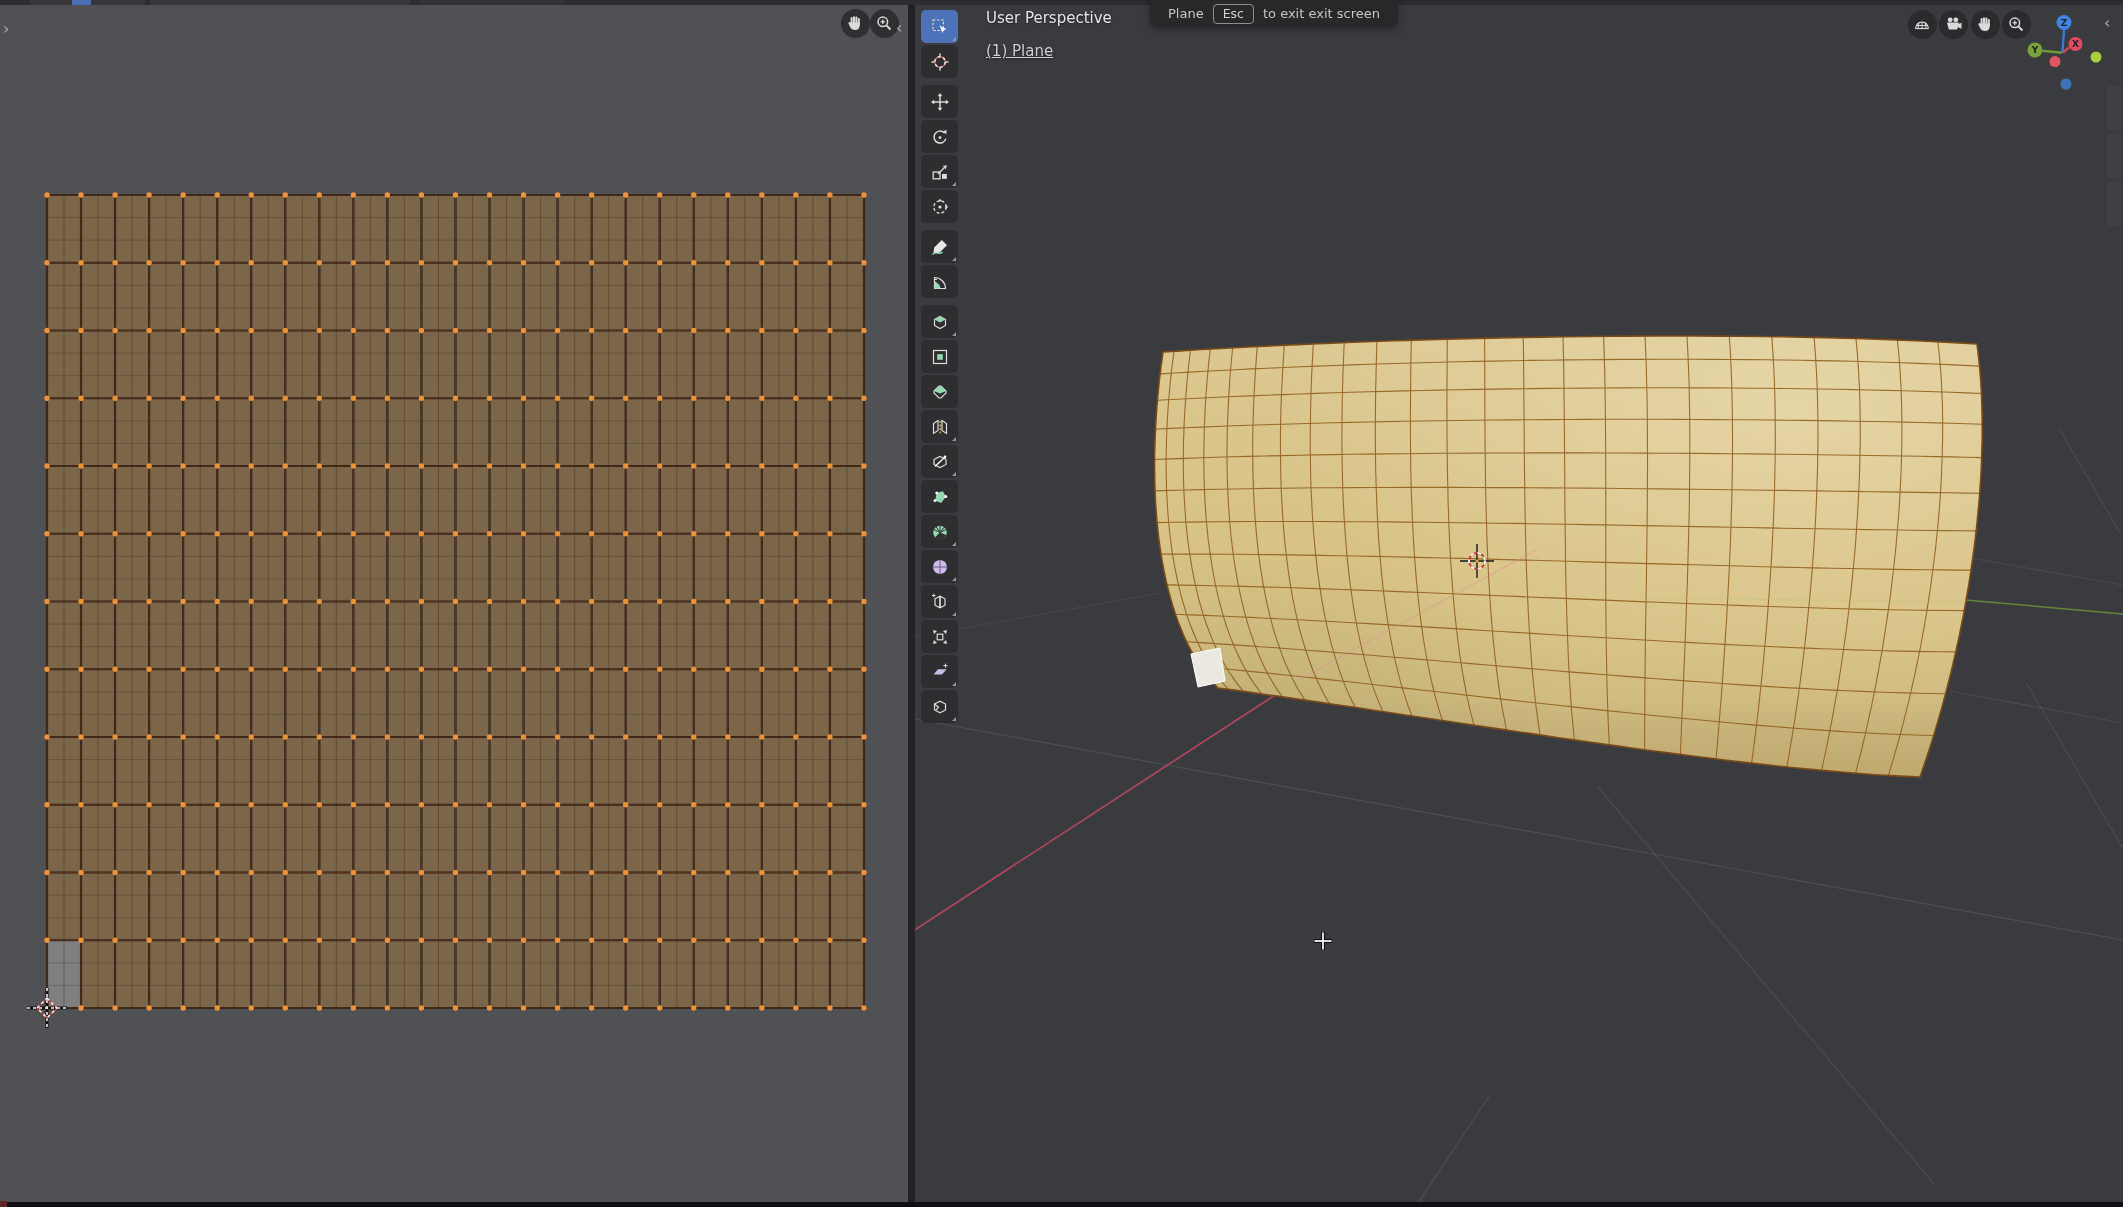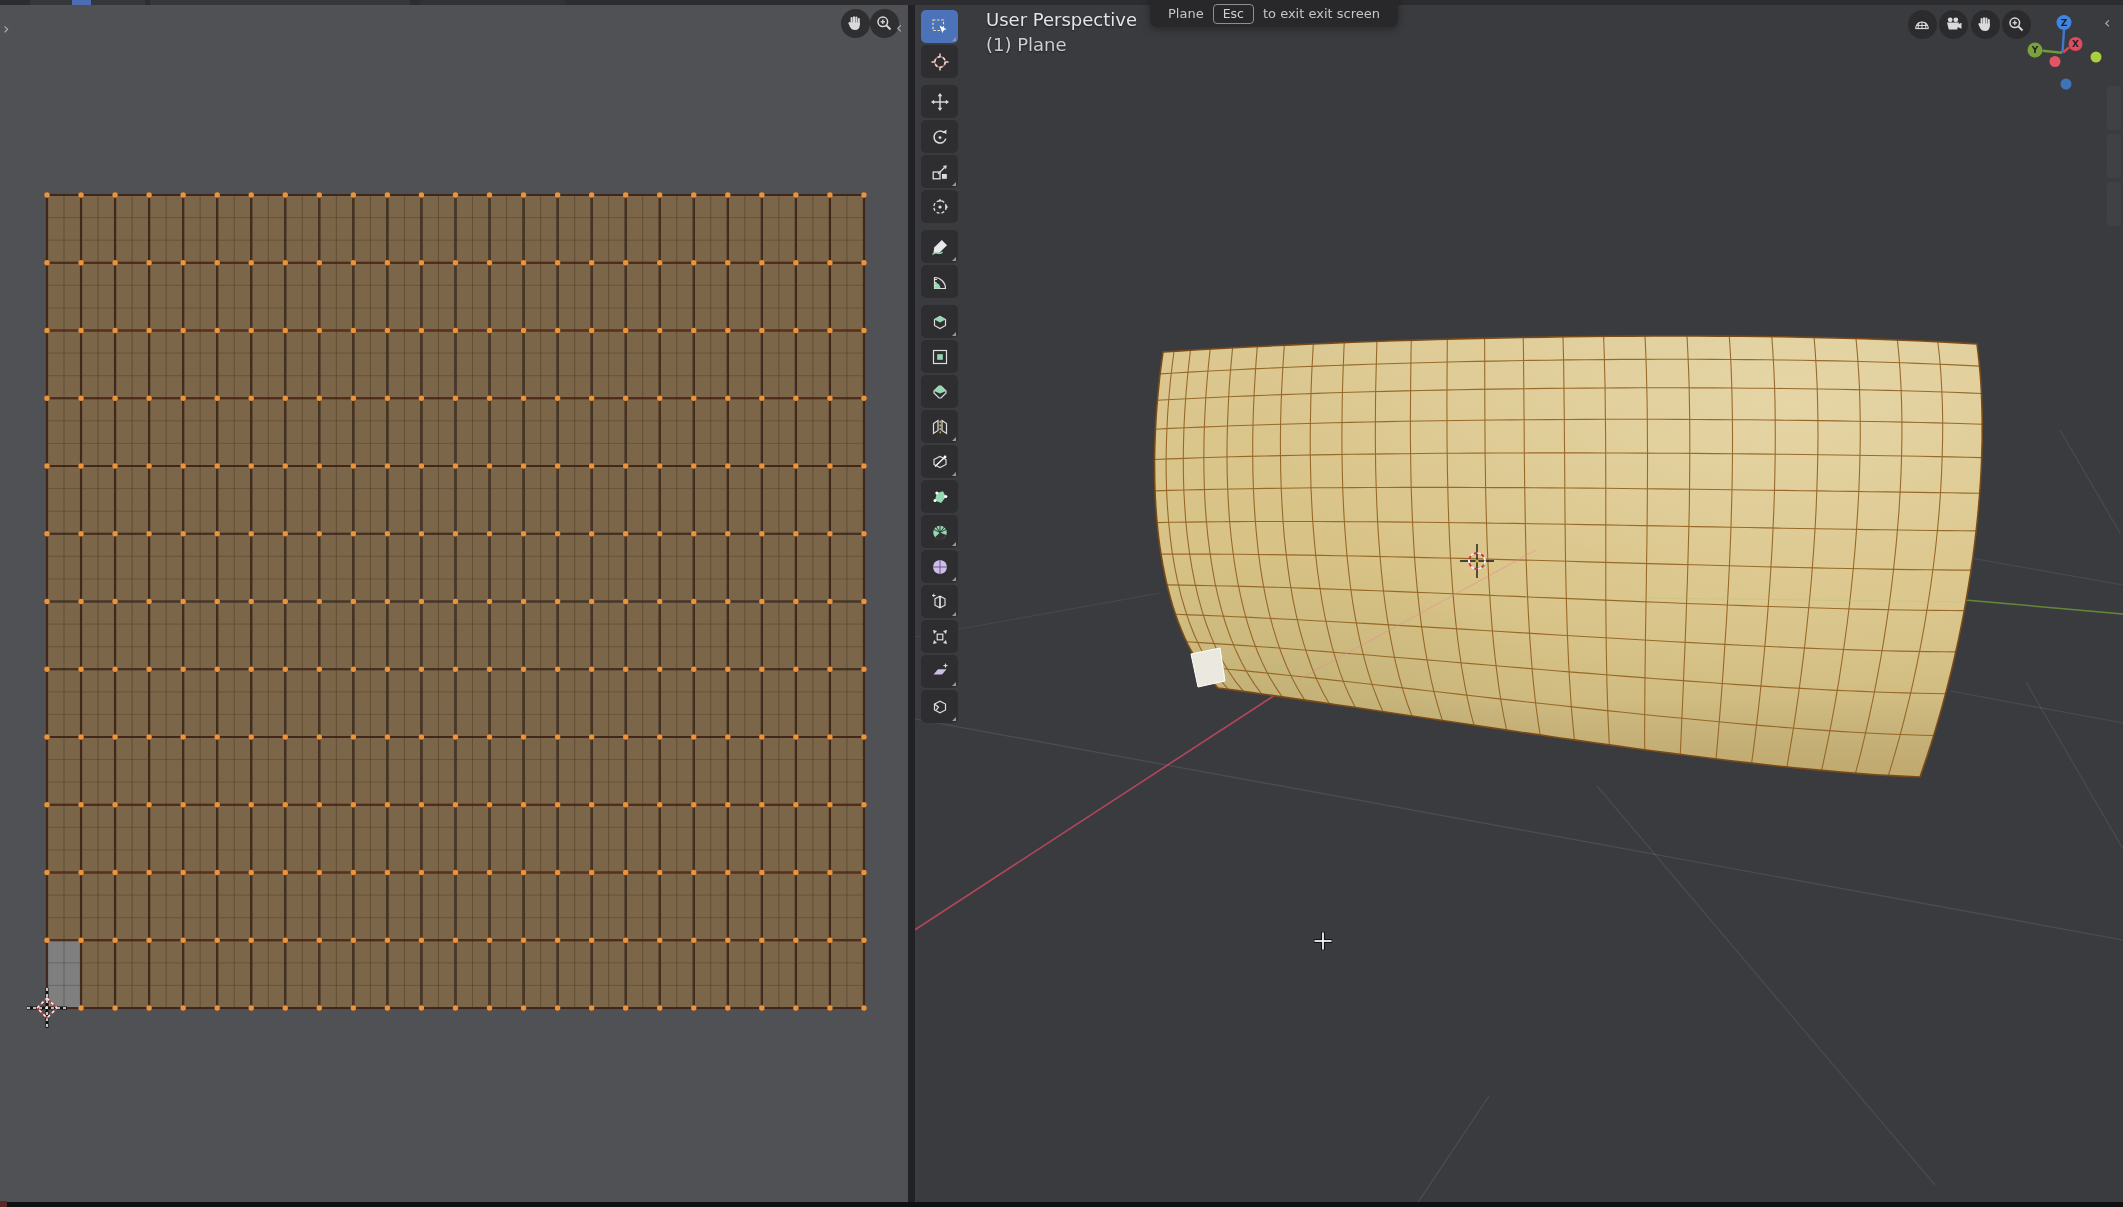--- a/index.html
+++ b/index.html
@@ -13,23 +13,23 @@
   .top-strip i{position:absolute;top:0;height:5px;display:block;}
   .bottom-strip{position:absolute;left:0;top:1202px;width:2123px;height:5px;background:#101012;z-index:5;}
   .corner-dot{position:absolute;left:0;top:1201px;width:7px;height:6px;background:#5d2727;z-index:6;}
   
   .toast{position:absolute;left:1150px;top:-16px;height:37px;background:#28282b;border-radius:7px;
          display:flex;align-items:flex-end;gap:9px;padding:0 18px 6px 18px;z-index:40;
          color:#c6c6c6;font-size:13px;box-shadow:0 2px 8px rgba(0,0,0,.35);}
   .toast .key{border:1px solid #8f8f8f;border-radius:4px;padding:1px 9px 2px 9px;color:#d2d2d2;
          font-size:12.5px;margin-bottom:-3px;}
   
-  .vp-header{position:absolute;left:986px;top:11px;z-index:12;color:#e3e5e8;font-size:18px;
+  .vp-header{position:absolute;left:986px;top:11px;z-index:12;color:#e3e5e8;font-size:15px;
          text-shadow:0 1px 2px rgba(0,0,0,.55);line-height:1;}
-  .vp-header .sub{margin-top:7px;color:#cdced1;}
+  .vp-header .sub{margin-top:18px;color:#cdced1;text-decoration:underline;}
   
   #toolbar{position:absolute;left:921px;top:0;width:39px;z-index:12;}
   .tool-btn{position:absolute;left:0;width:37px;height:33px;background:#2e2e31;border-radius:5px;
          display:flex;align-items:center;justify-content:center;}
   .tool-btn.active{background:#4c73b9;}
   .tool-btn.tri::after{content:"";position:absolute;right:2px;bottom:2px;width:0;height:0;
          border-left:4px solid transparent;border-bottom:4px solid #97979a;}
   .tool-btn svg{width:18px;height:18px;display:block;}
   
   .nav-btn{position:absolute;width:29px;height:29px;border-radius:50%;background:rgba(40,40,43,.82);

